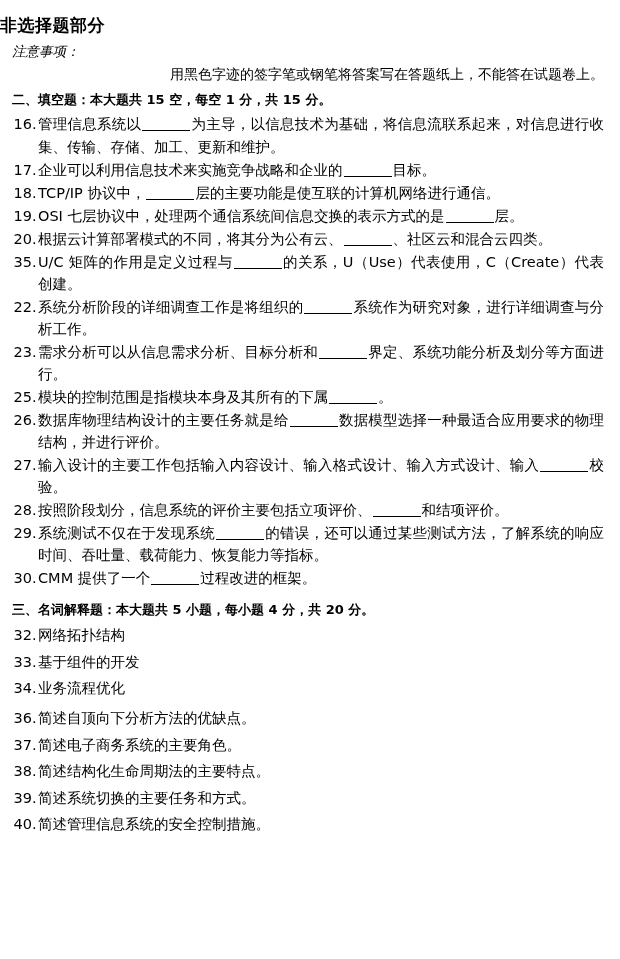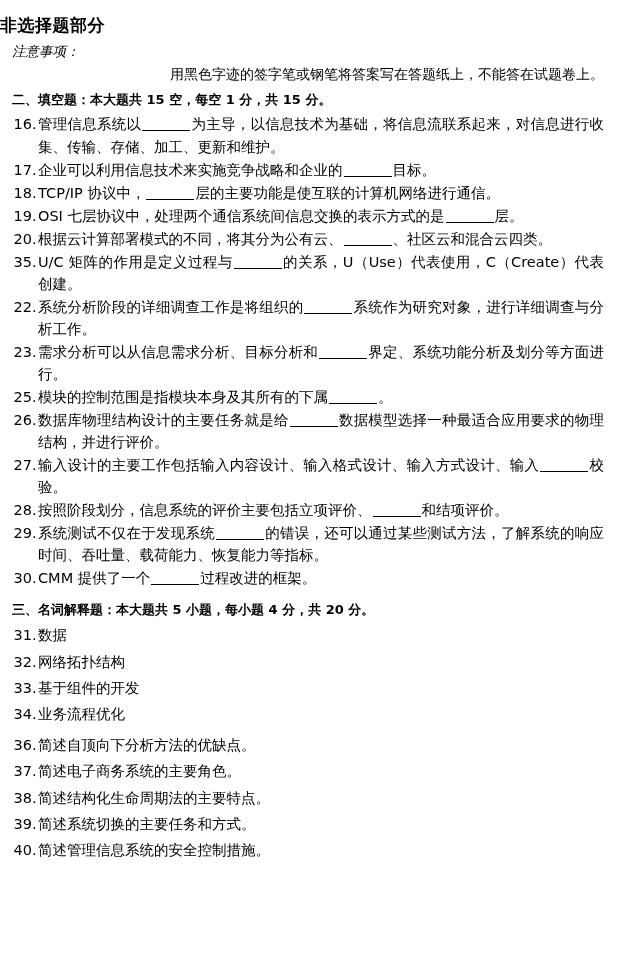--- a/index.html
+++ b/index.html
@@ -170,24 +170,20 @@
       <span class="txt"><span>CMM 提供了一个</span><span class="blank"></span><span>过程改进的框架。</span></span>
     </div>
 
     <div class="gap-sm"></div>
 
     <div class="section-head">
       <span class="sec-num">三、</span><span>名词解释题：</span><span>本大题共 5 小题，每小题 4 分，共 20 分。</span>
     </div>
 
     <div class="q list-q">
-      <span class="num">31.</span>
-      <span class="txt">数据</span>
-    </div>
-    <div class="q list-q">
       <span class="num">32.</span>
       <span class="txt">网络拓扑结构</span>
     </div>
     <div class="q list-q">
       <span class="num">33.</span>
       <span class="txt">基于组件的开发</span>
     </div>
     <div class="q list-q">
       <span class="num">34.</span>
       <span class="txt">业务流程优化</span>

